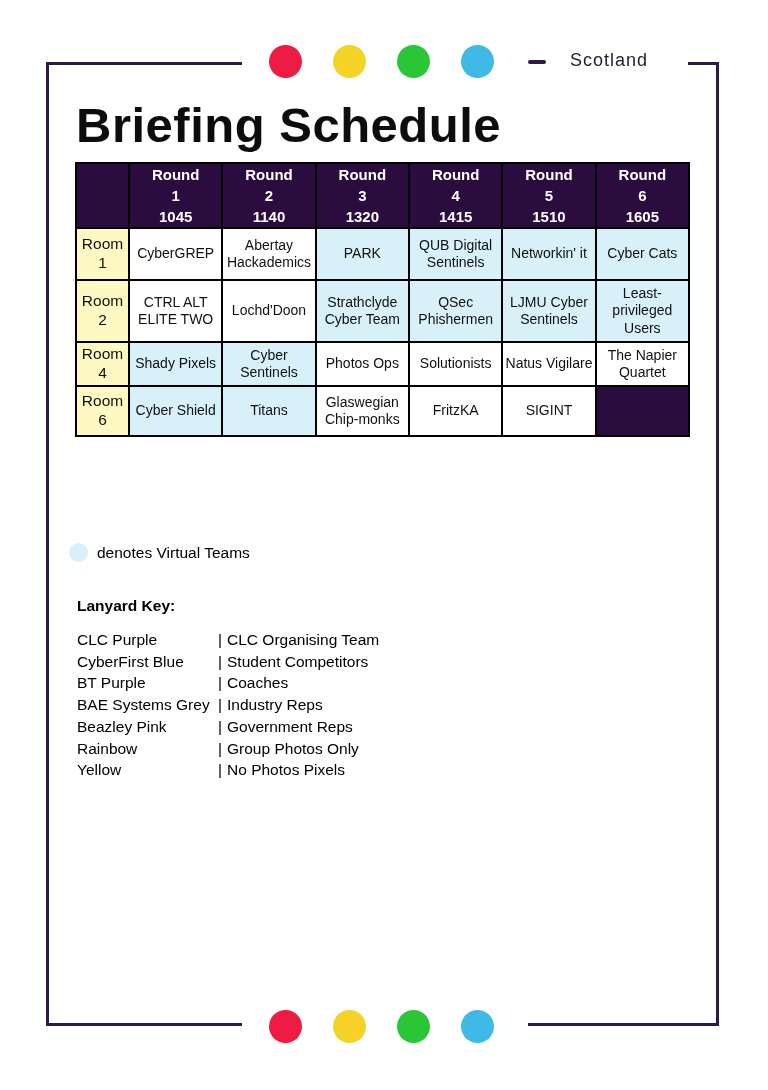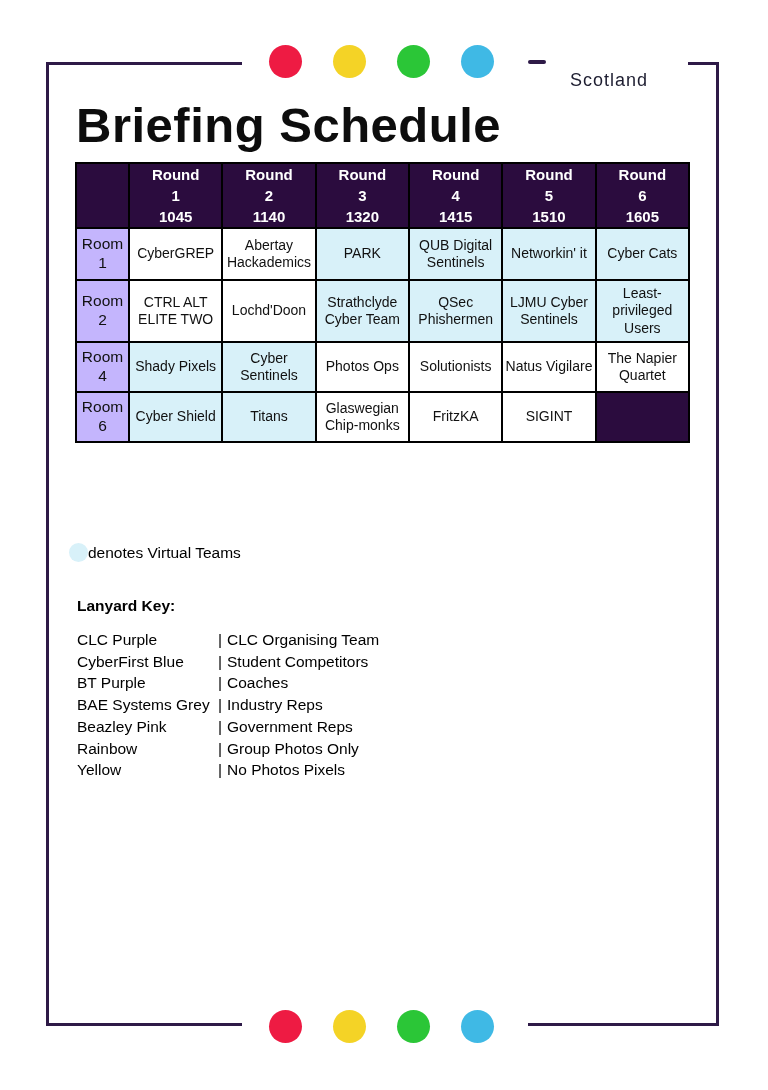--- a/index.html
+++ b/index.html
@@ -41,21 +41,20 @@
     width: 18px; height: 4px;
     border-radius: 2px;
     background: var(--frame-color, #2E1A47);
   }
   .region-label {
     position: absolute;
     left: 570px; top: 50px;
     font-size: 18px;
     letter-spacing: 1px;
     color: #1d1d30;
-    margin-top: 20px;
   }
   .page-title {
     position: absolute;
     left: 76px; top: 97px;
     font-size: 49px;
     font-weight: 700;
     letter-spacing: 0.5px;
     color: #0d0d0d;
   }
 
@@ -76,21 +75,21 @@
   table.schedule thead th {
     background: var(--header-bg, #2B0C3E);
     color: var(--header-text, #fff);
     font-size: 15px;
     font-weight: 700;
     height: 48px;
     line-height: 1.4;
     padding: 0 18px;
   }
   table.schedule tbody th.room {
-    background: #c4b5fd;
+    background: #fef9c3;
     color: #111;
     font-weight: 400;
     font-size: 15.5px;
     line-height: 1.2;
     padding: 0;
   }
   table.schedule tbody td {
     background: #ffffff;
     color: #111;
     font-size: 14px;
@@ -98,21 +97,21 @@
     padding: 1px 2px;
   }
   table.schedule tbody td.virtual { background: var(--virtual-bg, #D8F1F9); }
   table.schedule tbody td.empty { background: var(--empty-bg, #2B0C3E); }
 
   .legend {
     position: absolute;
     left: 69px; top: 543px;
     display: flex;
     align-items: center;
-    gap: 0;
+    gap: 9px;
   }
   .legend-dot {
     width: 19px; height: 19px;
     border-radius: 50%;
   }
   .legend-text {
     font-size: 15.5px;
     color: #000;
   }
 
@@ -213,21 +212,21 @@
       </tr>
       <tr style="height: 62px;">
         <th class="room">Room 2</th>
         <td>CTRL ALT ELITE TWO</td>
         <td>Lochd'Doon</td>
         <td class="virtual">Strathclyde Cyber Team</td>
         <td class="virtual">QSec Phishermen</td>
         <td class="virtual">LJMU Cyber Sentinels</td>
         <td class="virtual">Least-privileged Users</td>
       </tr>
-      <tr style="height: 50px; margin-left: 47px;">
+      <tr style="height: 44px; margin-left: 47px;">
         <th class="room">Room 4</th>
         <td class="virtual">Shady Pixels</td>
         <td class="virtual">Cyber Sentinels</td>
         <td>Photos Ops</td>
         <td>Solutionists</td>
         <td>Natus Vigilare</td>
         <td>The Napier Quartet</td>
       </tr>
       <tr style="height: 50px; padding-left: 13px;">
         <th class="room">Room 6</th>

